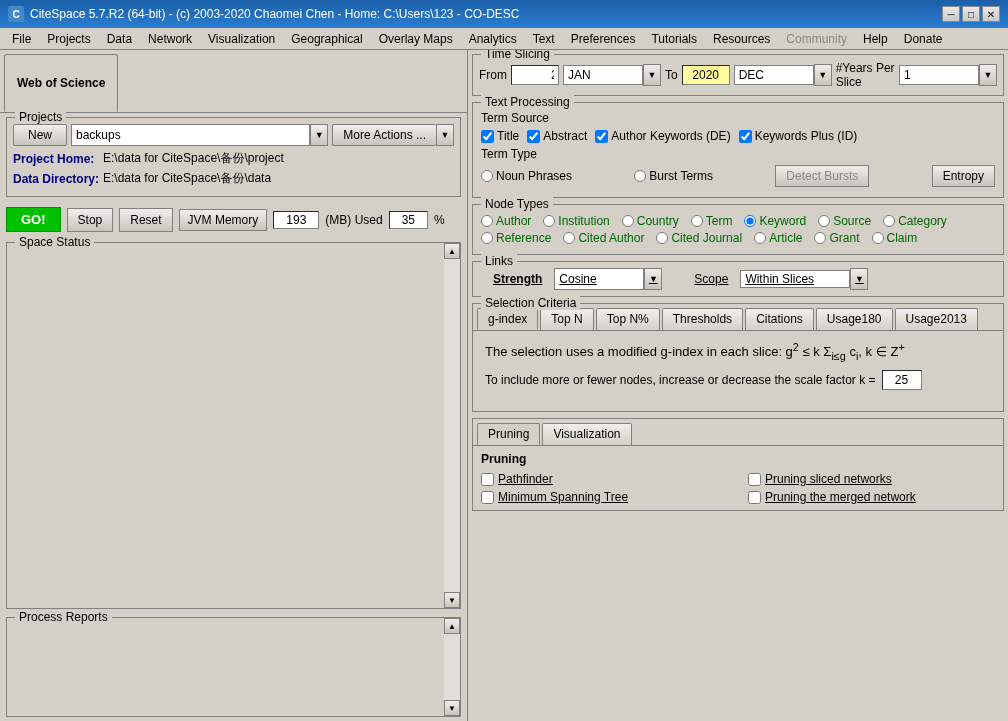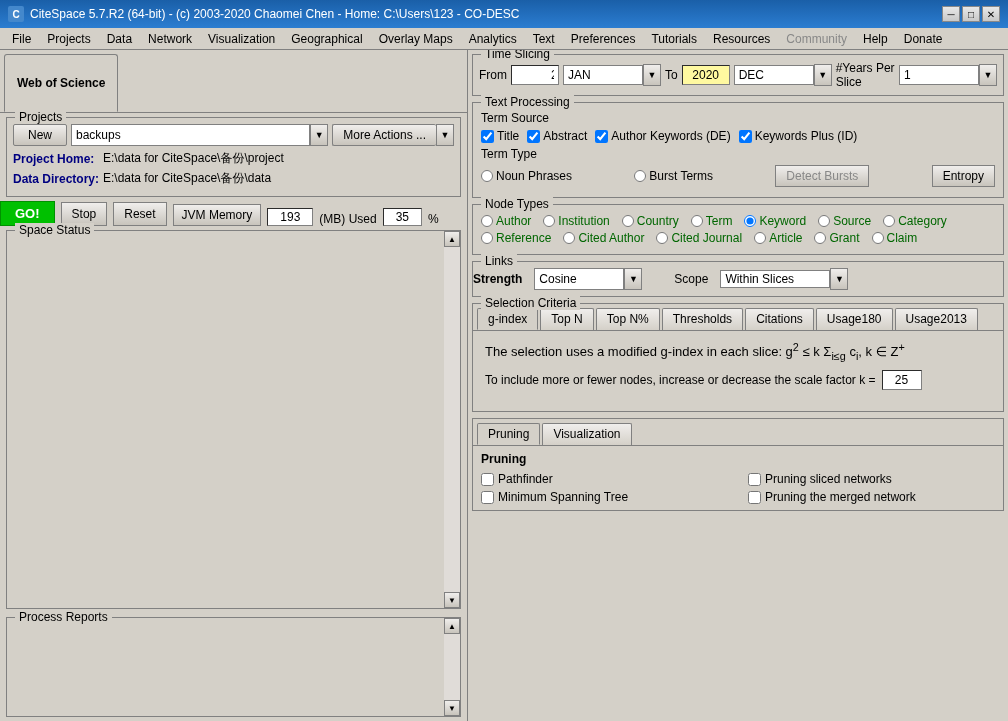--- a/index.html
+++ b/index.html
@@ -38,21 +38,21 @@
     
     .dropdown-select { height: 22px; font-size: 12px; border: 1px solid #808080; background: white; padding: 1px 4px; }
     .dropdown-arrow { background: linear-gradient(to bottom, #f0eeec, #c8c4bc); border: 1px solid #808080; width: 18px; height: 22px; display: flex; align-items: center; justify-content: center; cursor: pointer; font-size: 9px; }
     
     
     .label-row { display: flex; align-items: center; margin: 3px 0; font-size: 12px; }
     .field-label { color: #000080; font-weight: bold; min-width: 90px; }
     .field-value { flex: 1; font-size: 12px; }
     
     
-    .action-row { display: flex; align-items: flex-end; gap: 6px; }
+    .action-row { display: flex; align-items: center; gap: 6px; margin: 6px; }
     
     
     .jvm-display { background: linear-gradient(to bottom, #f0eeec, #c8c4bc); border: 1px solid #808080; padding: 3px 8px; font-size: 12px; }
     .jvm-value { background: white; border: 1px inset #808080; padding: 1px 12px; min-width: 30px; text-align: center; font-size: 12px; }
     
     
     .space-section { flex: 1; margin: 4px 6px; border: 1px solid #808080; position: relative; min-height: 60px; }
     .space-label { position: absolute; top: -8px; left: 8px; background: #d4d0c8; padding: 0 4px; font-size: 12px; }
     .scroll-btn { height: 16px; background: linear-gradient(to bottom, #f0eeec, #c8c4bc); border: 1px solid #808080; display: flex; align-items: center; justify-content: center; font-size: 8px; cursor: pointer; }
     .scroll-track { flex: 1; background: #e0dcd8; }
@@ -78,42 +78,42 @@
     .term-type-row { display: flex; align-items: center; gap: 8px; margin: 4px 0; justify-content: space-between; }
     .radio-label { display: flex; align-items: center; gap: 3px; font-size: 12px; }
     
     
     .node-types { border: 1px solid #808080; margin-bottom: 6px; padding: 6px 8px; position: relative; }
     .node-row { display: flex; align-items: center; gap: 12px; margin: 3px 0; flex-wrap: wrap; }
     .node-radio { display: flex; align-items: center; gap: 3px; font-size: 12px; }
     .node-radio.green { color: #006600; }
     
     
-    .links-section { border: 1px solid #808080; margin-bottom: 6px; padding: 6px 0; position: relative; }
+    .links-section { border: 1px solid #808080; margin-bottom: 6px; padding: 6px 20px; position: relative; text-decoration: underline; }
     .links-row { display: flex; align-items: center; gap: 12px; }
     .links-label { font-size: 12px; font-weight: bold; }
     
     
     .selection-criteria { border: 1px solid #808080; margin-bottom: 6px; position: relative; flex-shrink: 0; }
     .sc-tabs { display: flex; background: #d4d0c8; padding: 4px 4px 0; border-bottom: 1px solid #808080; }
     .sc-tab { background: linear-gradient(to bottom, #f0eeec, #d4d0c8); border: 1px solid #808080; border-bottom: none; padding: 3px 10px; font-size: 12px; cursor: pointer; margin-right: 2px; border-radius: 2px 2px 0 0; }
     .sc-tab.active { background: #d4d0c8; border-bottom: 1px solid #d4d0c8; }
     .sc-content { padding: 10px 12px; font-size: 12px; min-height: 80px; }
     .sc-formula { font-size: 13px; margin-bottom: 8px; }
     .sc-factor-row { display: flex; align-items: center; gap: 6px; }
     .sc-value-box { background: white; border: 1px inset #808080; width: 40px; height: 20px; text-align: center; font-size: 12px; }
     
     
     .pruning-section { border: 1px solid #808080; position: relative; }
     .pruning-tabs { display: flex; background: #d4d0c8; padding: 4px 4px 0; border-bottom: 1px solid #808080; }
     .pruning-tab { background: linear-gradient(to bottom, #f0eeec, #d4d0c8); border: 1px solid #808080; border-bottom: none; padding: 3px 10px; font-size: 12px; cursor: pointer; margin-right: 2px; border-radius: 2px 2px 0 0; }
     .pruning-tab.active { background: #d4d0c8; border-bottom: 1px solid #d4d0c8; }
     .pruning-content { padding: 6px 8px; }
     .pruning-grid { display: grid; grid-template-columns: 1fr 1fr; gap: 4px 20px; }
-    .pruning-item { display: flex; align-items: center; gap: 4px; font-size: 12px; }
+    .pruning-item { display: flex; align-items: center; gap: 4px; font-size: 12px; text-decoration: underline; }
     
     input[type="checkbox"] { width: 13px; height: 13px; }
     input[type="radio"] { width: 12px; height: 12px; }
     
     select { appearance: none; -webkit-appearance: none; }
     
     .go-btn { background: #00c000; color: white; font-weight: bold; border: 1px solid #009000; padding: 4px 14px; font-size: 13px; cursor: pointer; }
     .stop-btn { background: linear-gradient(to bottom, #f0eeec, #c8c4bc); border: 1px solid #808080; padding: 4px 10px; font-size: 12px; cursor: pointer; }
     .reset-btn { background: linear-gradient(to bottom, #f0eeec, #c8c4bc); border: 1px solid #808080; padding: 4px 10px; font-size: 12px; cursor: pointer; }
     

